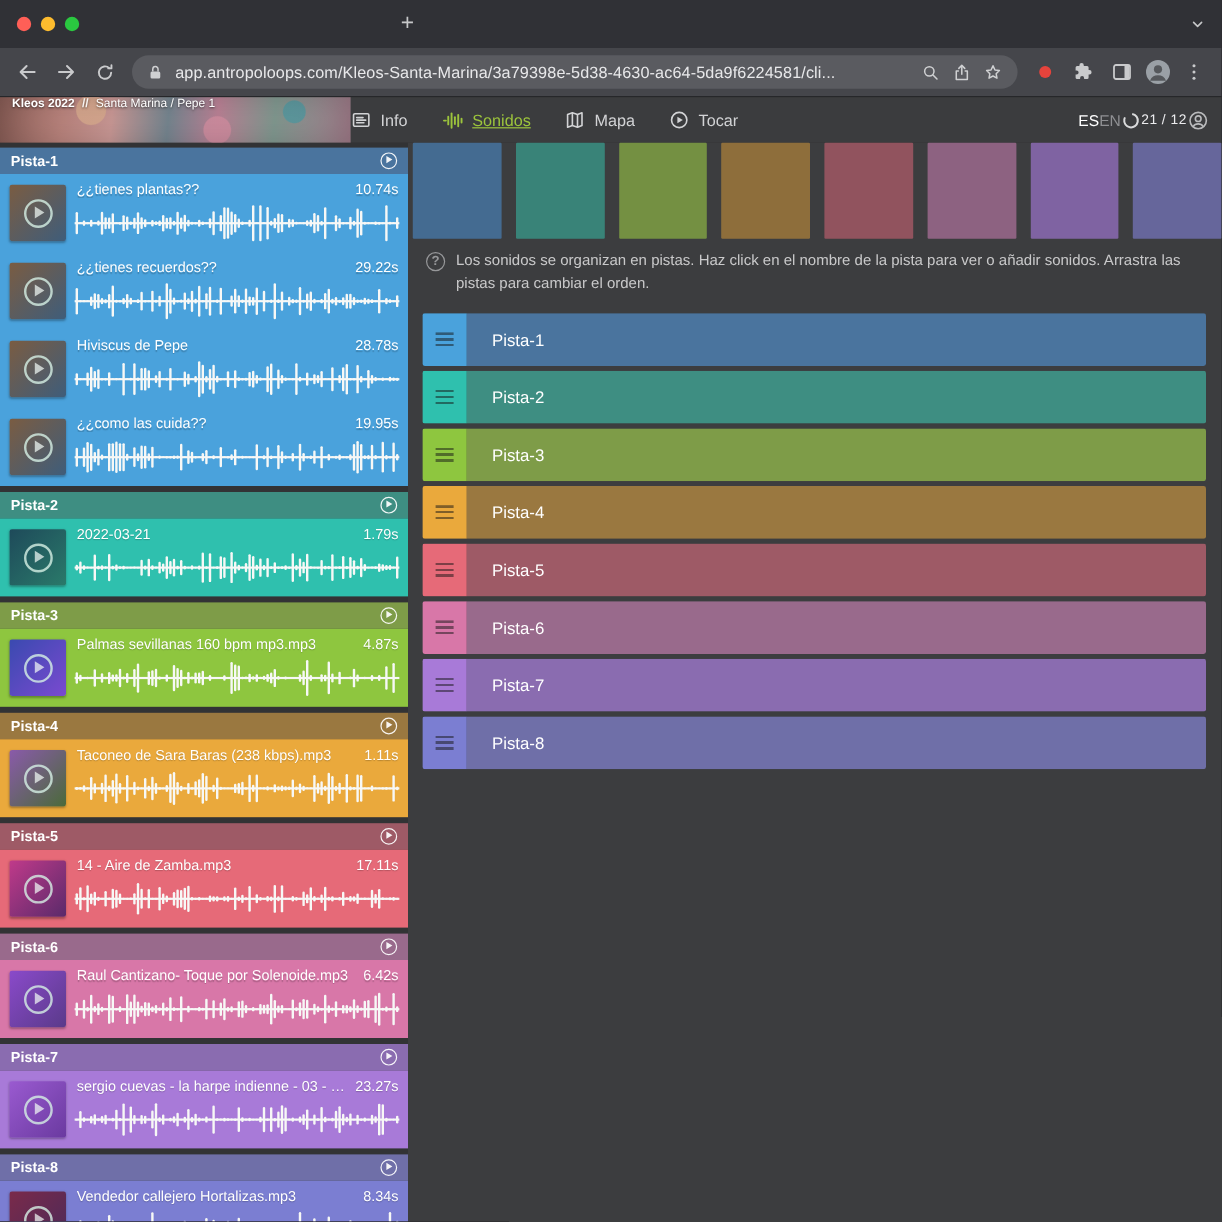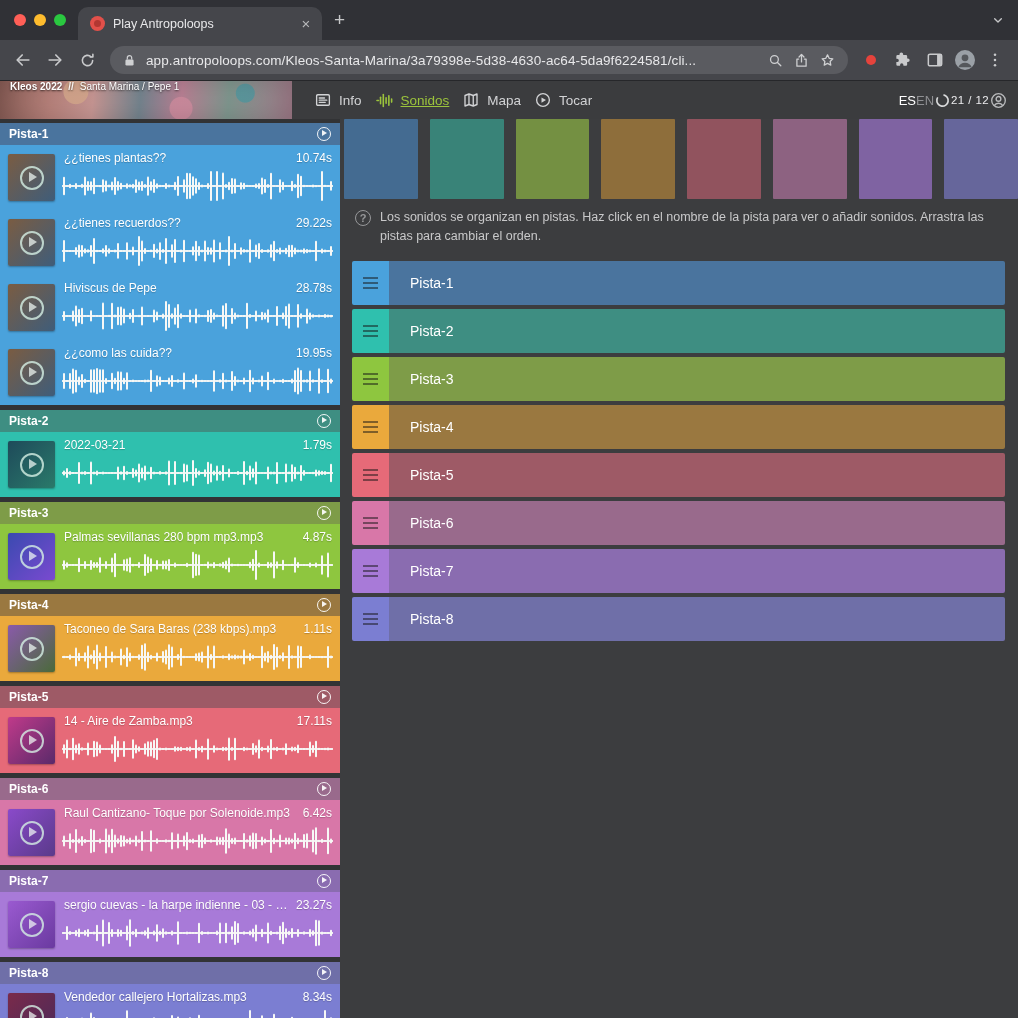--- a/index.html
+++ b/index.html
@@ -38,21 +38,21 @@
          padding-left:10px;box-sizing:border-box;color:#fff;font-size:10px;
          text-shadow:0 1px 2px rgba(0,0,0,.65);white-space:nowrap;overflow:hidden;
          background:
           radial-gradient(circle at 84% 32%, rgba(92,164,172,.85) 0 9px, transparent 10px),
           radial-gradient(circle at 62% 72%, rgba(224,152,172,.85) 0 11px, transparent 12px),
           radial-gradient(circle at 26% 28%, rgba(232,182,152,.85) 0 12px, transparent 13px),
           linear-gradient(95deg,#9c6a62 0%,#c78d86 18%,#d8a3a0 32%,#7e8f9a 48%,#c88ba0 62%,#8aa39a 78%,#b58b9b 100%);
          box-shadow:inset 0 0 40px rgba(0,0,0,.3);}
   .crumb-project{font-weight:bold;}
   .crumb-sep{opacity:.9;font-weight:bold;}
-  .appnav{display:flex;align-items:center;gap:13px;padding-left:22px;}
+  .appnav{display:flex;align-items:center;gap:28px;}
   .nav-item{display:flex;align-items:center;gap:7px;color:#d2d3d5;font-size:13.5px;cursor:default;}
   .nav-item.active{color:#9cc43c;text-decoration:underline;}
   .appbar-right{margin-left:auto;display:flex;align-items:center;gap:0;padding-right:10px;}
   .lang-es{font-size:13px;color:#fff;}
   .lang-en{font-size:13px;color:#8f9093;}
   .counter{font-size:11.5px;color:#ececee;letter-spacing:.4px;}
 
   
   #sidebar{position:absolute;top:119px;left:0;width:340px;bottom:0;background:#323335;
            overflow:hidden;padding-top:4px;box-sizing:border-box;}
@@ -94,25 +94,20 @@
   .row-body{flex:1;display:flex;align-items:center;padding-left:21px;color:#fff;font-size:14px;}
 </style>
 </head>
 <body>
 
 <div id="tabstrip">
   <div class="lights">
     <span class="light red"></span>
     <span class="light yellow"></span>
     <span class="light green"></span>
-  </div>
-  <div class="tab">
-    <span class="favicon"></span>
-    <span class="tab-title">Play Antropoloops</span>
-    <span class="tab-close">×</span>
   </div>
   <span class="newtab">+</span>
   <span class="tab-chevron">
     <svg width="16" height="16" viewBox="0 0 24 24" fill="none" stroke="currentColor" stroke-width="2" stroke-linecap="round" stroke-linejoin="round">
         <path d="M7 10l5 5 5-5"></path>
       </svg>
   </span>
 </div>
 
 <div id="toolbar">
@@ -789,21 +784,21 @@
     <div class="track-section">
       <div class="track-head" style="background: rgb(126, 156, 72);">
         <span class="track-name">Pista-3</span>
         <span class="play-btn"></span>
       </div>
       <div class="clip" style="background: rgb(142, 198, 63);">
         <div class="clip-thumb" style="background: linear-gradient(135deg, rgb(58, 74, 176), rgb(122, 74, 208));">
           <span class="thumb-play"></span>
         </div>
         <div class="clip-meta">
-          <span class="clip-name">Palmas sevillanas 280 bpm mp3.mp3</span>
+          <span class="clip-name">Palmas sevillanas 160 bpm mp3.mp3</span>
           <span class="clip-dur">4.87s</span>
         </div>
         <svg viewBox="0 0 271 34" preserveAspectRatio="none" class="clip-wave">
           <rect x="0" y="16.1" width="271" height="1.8" fill="#f7f8f6"></rect>
           <rect x="1" y="12.2" width="2" height="9.6" rx="1" fill="#f7f8f6"></rect>
           <rect x="4" y="14.3" width="2" height="5.4" rx="1" fill="#f7f8f6"></rect>
           <rect x="7" y="16.2" width="2" height="1.5" rx="1" fill="#f7f8f6"></rect>
           <rect x="10" y="16.0" width="2" height="2.1" rx="1" fill="#f7f8f6"></rect>
           <rect x="13" y="16.0" width="2" height="1.9" rx="1" fill="#f7f8f6"></rect>
           <rect x="16" y="9.7" width="2" height="14.6" rx="1" fill="#f7f8f6"></rect>

